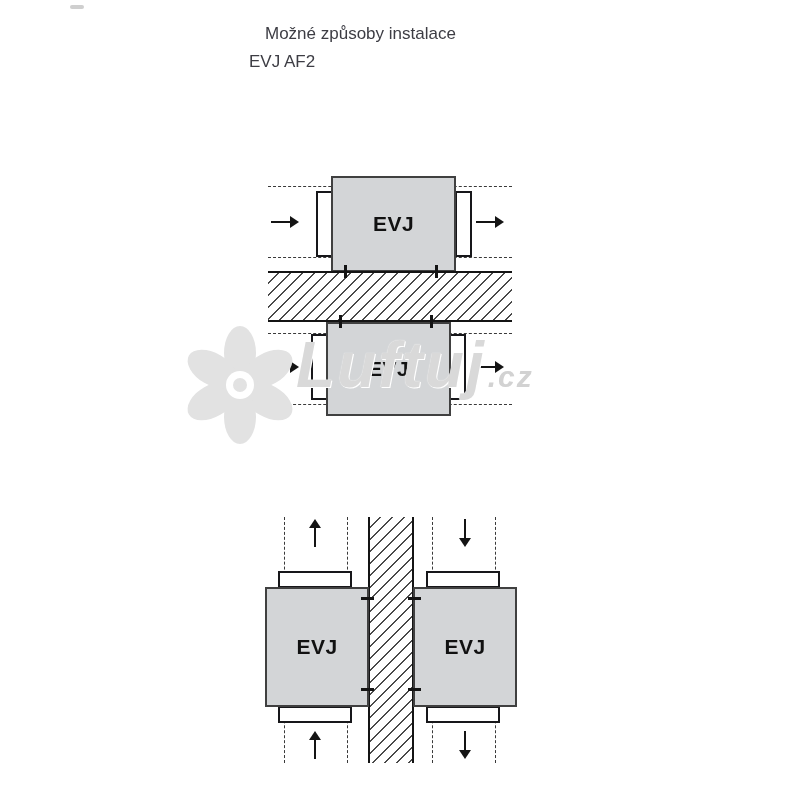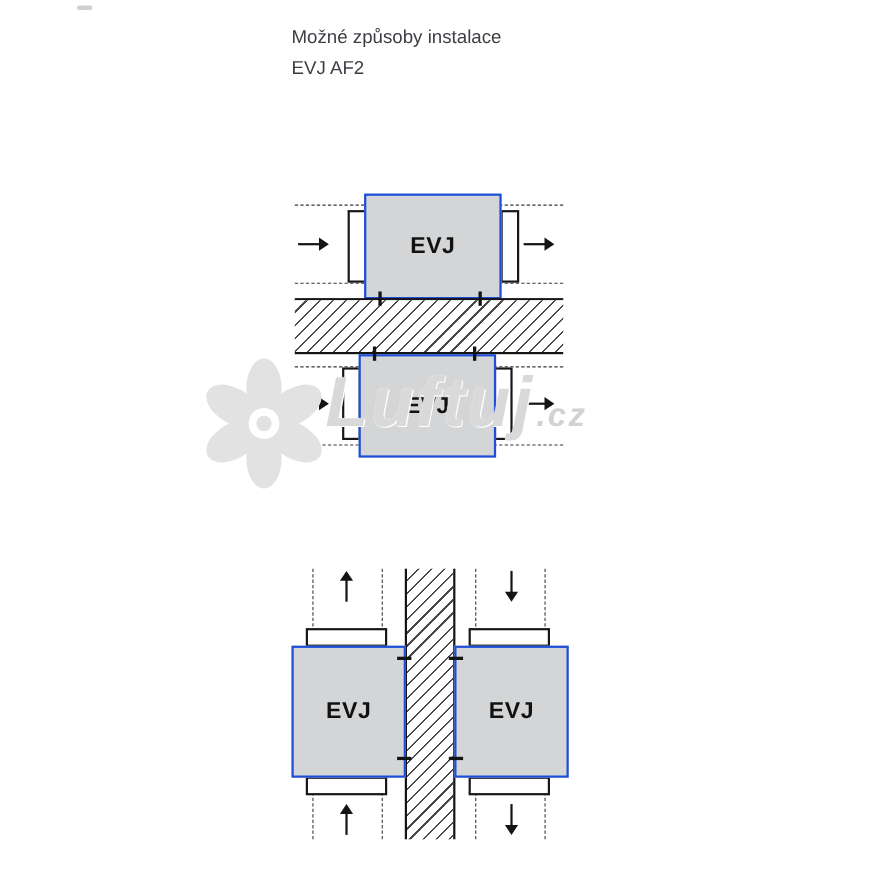--- a/index.html
+++ b/index.html
@@ -4,21 +4,21 @@
 <style>
   html,body{margin:0;padding:0;background:#fff;}
   #stage{
     position:relative;width:760px;height:800px;background:#ffffff;overflow:hidden;
     font-family:"Liberation Sans",sans-serif;
   }
   
   .title-line{position:absolute;color:#3d3d44;font-size:17px;line-height:1.2;}
   
   .unit{
-    position:absolute;box-sizing:border-box;background:#d3d5d7;border:2px solid #1d4ed8;
+    position:absolute;box-sizing:border-box;background:#d3d5d7;border:2px solid #404040;
     display:flex;align-items:center;justify-content:center;
   }
   .unit .label{font-weight:bold;font-size:21px;color:#111;letter-spacing:0.5px;}
   .flange{position:absolute;box-sizing:border-box;background:#ffffff;border:2px solid #17171a;}
   .dash-h{position:absolute;border-top:1.5px dashed #3a3a3a;height:0;}
   .dash-v{position:absolute;border-left:1.5px dashed #3a3a3a;width:0;}
   .wall-line-h{position:absolute;background:#141414;height:2px;}
   .wall-line-v{position:absolute;background:#141414;width:2px;}
   .hatch{
     position:absolute;
@@ -55,21 +55,21 @@
   #page-artifact{position:absolute;left:70px;top:5px;width:14px;height:4px;background:#cfcfcf;border-radius:2px;}
 </style>
 </head>
 <body>
 
 <div id="stage">
 
   <div id="page-artifact"></div>
 
   <div class="title-line" style="left:265px;top:24px;">Možné způsoby instalace</div>
-  <div class="title-line" style="left:265px;top:52px;">EVJ AF2</div>
+  <div class="title-line" style="left:249px;top:52px;">EVJ AF2</div>
 
   <div>
 
     <div class="dash-h" style="left:268px;top:186px;width:244px;"></div>
     <div class="dash-h" style="left:268px;top:257px;width:244px;"></div>
 
     <div class="dash-h" style="left:268px;top:333px;width:244px;"></div>
     <div class="dash-h" style="left:268px;top:404px;width:244px;"></div>
 
     <div class="arrow arrow-r" style="left:271px;top:216px;">

